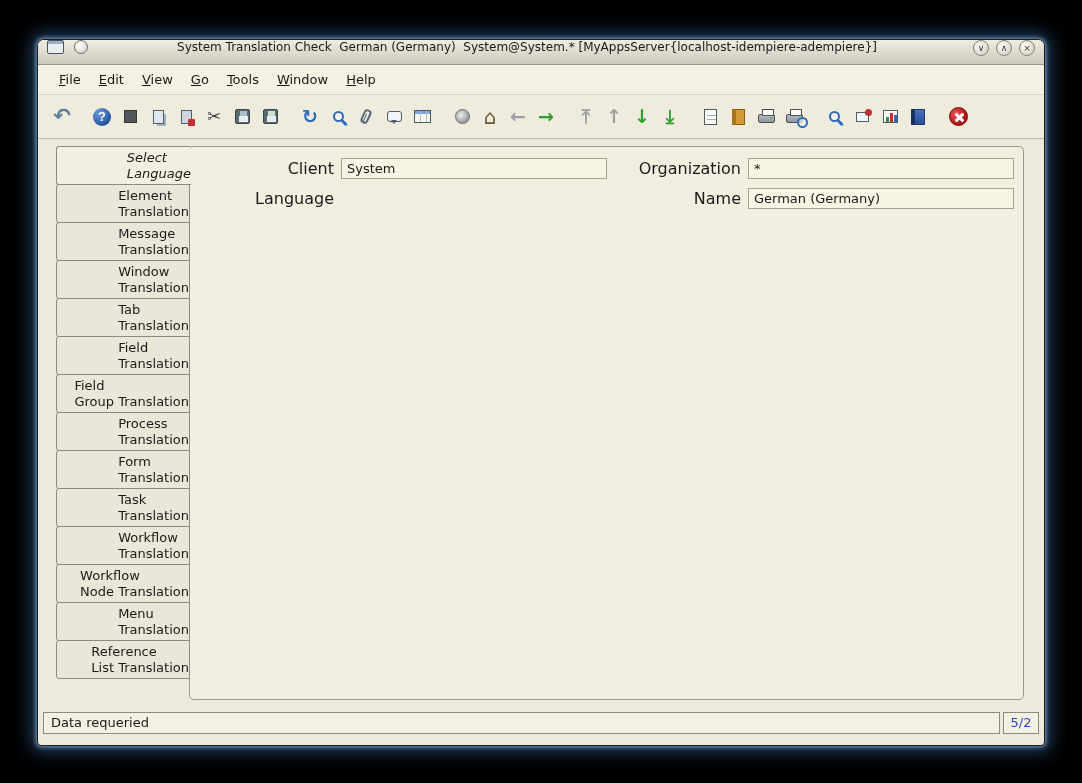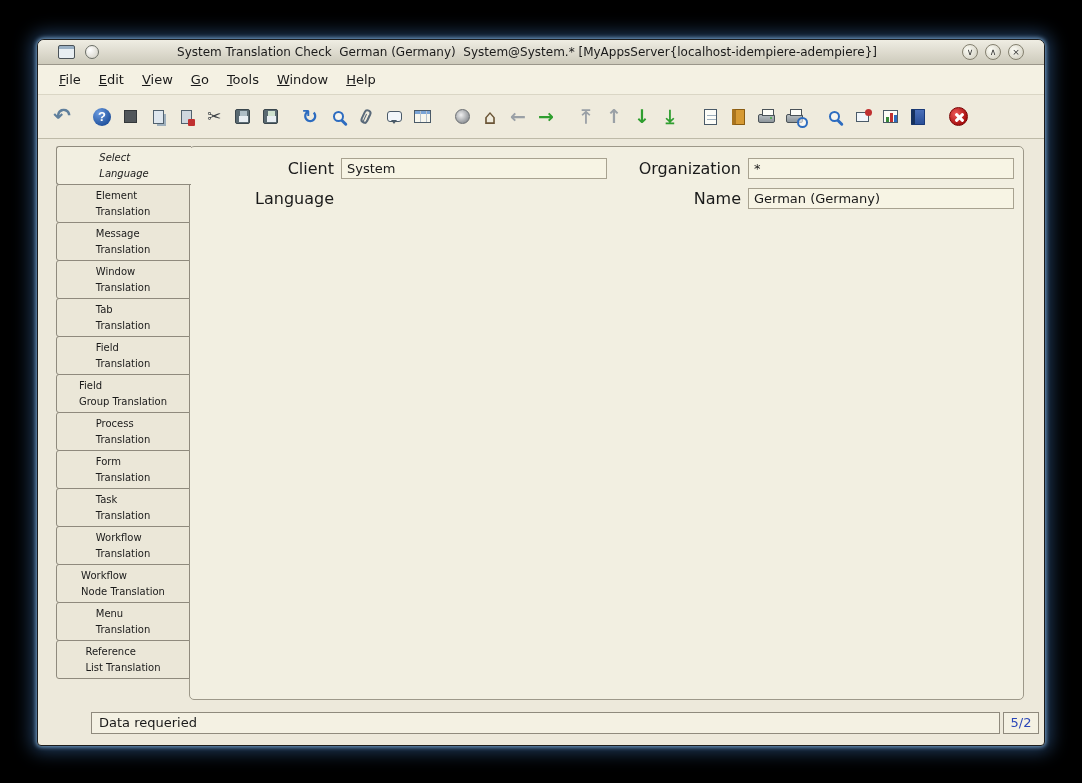--- a/index.html
+++ b/index.html
@@ -8,21 +8,21 @@
     font-family:"DejaVu Sans","Liberation Sans",sans-serif;color:#1a1a1a;
   }
   .window{
     position:absolute;left:37px;top:39px;width:1008px;height:707px;
     background:#EDE9DB;border:1px solid #1c1c1c;border-radius:7px 7px 4px 4px;
     box-shadow:0 0 4px 1px rgba(140,190,235,.8),0 0 18px 6px rgba(60,110,170,.55);
     display:flex;flex-direction:column;overflow:hidden;box-sizing:border-box;
   }
   
   .titlebar{
-    height:24px;flex:0 0 24px;display:flex;align-items:center;padding:0 20px;
+    height:24px;flex:0 0 24px;display:flex;padding:0 9px;
     background:linear-gradient(#EFEDE3,#CDCABB);border-bottom:1px solid #9a968a;
   }
   .app-ic{width:15px;height:12px;border:1px solid #4a5258;border-radius:2px;
     background:linear-gradient(#9ab0c4 0 3px,#e8eef2 3px);}
   .circ-ic{width:12px;height:12px;border:1px solid #6a6e66;border-radius:50%;
     background:radial-gradient(circle at 4px 4px,#fff,#cfccc0);margin-left:10px;}
   .title-text{flex:1;text-align:center;font-size:12px;white-space:pre;overflow:hidden;}
   .wbtn{width:16px;height:16px;border-radius:50%;margin-left:7px;padding:0;
     border:1px solid #84806f;background:radial-gradient(circle at 5px 5px,#fdfdf6,#ccc9ba);
     display:flex;align-items:center;justify-content:center;font-size:9px;color:#333;cursor:pointer;
@@ -100,34 +100,34 @@
   .sh-end{width:19px;height:19px;border-radius:50%;border:1px solid #7a0404;
     background:radial-gradient(circle at 6px 6px,#f05a5a,#9e0606 80%);}
   .sh-end::before,.sh-end::after{content:"";position:absolute;left:4px;top:8px;width:11px;height:3px;
     background:#fff;border-radius:1px;}
   .sh-end::before{transform:rotate(45deg);}
   .sh-end::after{transform:rotate(-45deg);}
   
   .content{flex:1;display:flex;padding:7px 20px 0 18px;min-height:0;}
   .sidebar{width:134px;flex:0 0 134px;display:flex;flex-direction:column;z-index:2;}
   .vtab{height:39px;box-sizing:border-box;border:1px solid #8f8a7d;margin-bottom:-1px;
-    background:#EBE7D8;display:flex;align-items:center;justify-content:center;
-    font-size:10px;cursor:pointer;border-radius:3px 0 0 3px;position:relative;}
+    background:#EBE7D8;display:flex;align-items:center;justify-content:flex-end;
+    font-size:13px;cursor:pointer;border-radius:3px 0 0 3px;position:relative;}
   .vtab .lbl{white-space:pre-line;text-align:left;line-height:16px;}
   .vtab.sel{background:#F2EFE1;font-style:italic;width:135px;border-right:none;z-index:3;}
   .main-panel{flex:1;margin-left:-1px;border:1px solid #9d9889;border-radius:5px;
     background:#F2EFE1;margin-bottom:8px;padding:6px 0;min-width:0;}
   .frow{display:flex;align-items:center;height:30px;padding-right:9px;}
   .flabel{width:144px;text-align:right;padding-right:7px;font-size:16px;flex:0 0 144px;}
   .flabel.col2{flex:1;width:auto;}
   .ffield{width:266px;height:21px;box-sizing:border-box;background:#F7F4E4;
     border:1px solid #A8A290;font-size:13px;padding:3px 5px;color:#1a1a1a;
     font-family:"DejaVu Sans","Liberation Sans",sans-serif;}
   
-  .statusbar{flex:0 0 30px;display:flex;align-items:center;gap:3px;padding:0 5px 7px 5px;margin-left:48px;}
+  .statusbar{flex:0 0 30px;display:flex;align-items:center;gap:3px;padding:0 5px 7px 5px;}
   .status-msg{flex:1;height:22px;box-sizing:border-box;border:1px solid #8f8a7d;
     background:#F4F1E3;font-size:13px;padding:2px 7px;}
   .status-pager{width:36px;height:22px;box-sizing:border-box;border:1px solid #8f8a7d;
     background:#F4F1E3;color:#2a46b8;font-size:13px;text-align:center;padding-top:2px;}
 </style>
 </head>
 <body>
 
 <div class="window">
 

